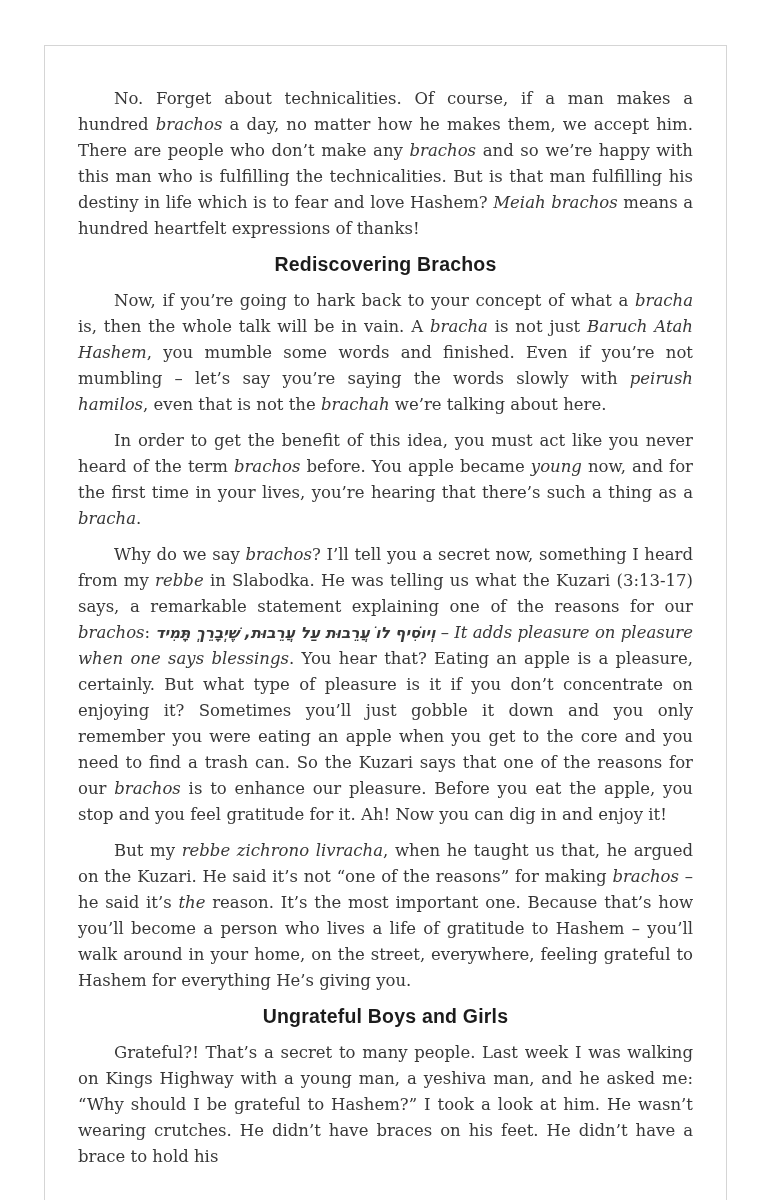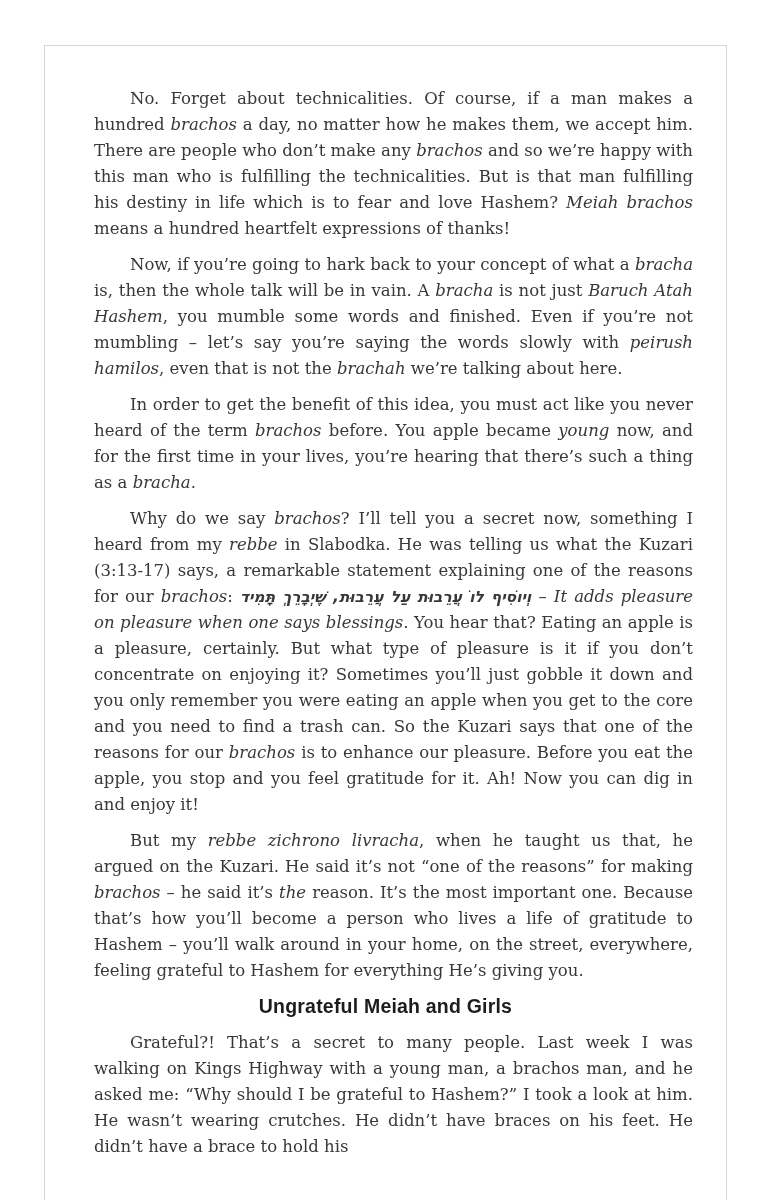--- a/index.html
+++ b/index.html
@@ -21,21 +21,21 @@
     width: 683px;
     height: 1400px;
     border: 1px solid #d5d5d5;
     background: #ffffff;
     box-sizing: border-box;
   }
   .page-content {
     padding: 40px 33px 0 33px;
   }
   .body-paragraph {
-    margin: 0 0 10px 16px;
+    margin: 0 0 10px 0;
     font-size: 16.5px;
     line-height: 26px;
     color: #383838;
     text-align: justify;
     text-indent: 36px;
   }
   .body-paragraph .it {
     font-style: italic;
   }
   .body-paragraph .he {
@@ -55,21 +55,22 @@
     text-align: center;
     letter-spacing: 0.2px;
   }
 </style>
 </head>
 <body>
 
 <div class="page-frame">
   <div class="page-content">
       <p class="body-paragraph"><span>No. Forget about technicalities. Of course, if a man makes a hundred </span><span class="it">brachos</span><span> a day, no matter how he makes them, we accept him. There are people who don’t make any </span><span class="it">brachos</span><span> and so we’re happy with this man who is fulfilling the technicalities. But is that man fulfilling his destiny in life which is to fear and love Hashem? </span><span class="it">Meiah brachos</span><span> means a hundred heartfelt expressions of thanks!</span></p>
+      <h2 class="section-heading">Rediscovering Brachos</h2>
       <p class="body-paragraph"><span>Now, if you’re going to hark back to your concept of what a </span><span class="it">bracha</span><span> is, then the whole talk will be in vain. A </span><span class="it">bracha</span><span> is not just </span><span class="it">Baruch Atah Hashem</span><span>, you mumble some words and finished. Even if you’re not mumbling – let’s say you’re saying the words slowly with </span><span class="it">peirush hamilos</span><span>, even that is not the </span><span class="it">brachah</span><span> we’re talking about here.</span></p>
       <p class="body-paragraph"><span>In order to get the benefit of this idea, you must act like you never heard of the term </span><span class="it">brachos</span><span> before. You apple became </span><span class="it">young</span><span> now, and for the first time in your lives, you’re hearing that there’s such a thing as a </span><span class="it">bracha</span><span>.</span></p>
       <p class="body-paragraph"><span>Why do we say </span><span class="it">brachos</span><span>? I’ll tell you a secret now, something I heard from my </span><span class="it">rebbe</span><span> in Slabodka. He was telling us what the Kuzari (3:13-17) says, a remarkable statement explaining one of the reasons for our </span><span class="it">brachos</span><span>: </span><span class="he" dir="rtl">וְיוֹסִיף לוֹ עֲרֵבוּת עַל עֲרֵבוּת, שֶׁיְבָרֵךְ תָּמִיד</span><span> – </span><span class="it">It adds pleasure on pleasure when one says blessings</span><span>. You hear that? Eating an apple is a pleasure, certainly. But what type of pleasure is it if you don’t concentrate on enjoying it? Sometimes you’ll just gobble it down and you only remember you were eating an apple when you get to the core and you need to find a trash can. So the Kuzari says that one of the reasons for our </span><span class="it">brachos</span><span> is to enhance our pleasure. Before you eat the apple, you stop and you feel gratitude for it. Ah! Now you can dig in and enjoy it!</span></p>
       <p class="body-paragraph"><span>But my </span><span class="it">rebbe zichrono livracha</span><span>, when he taught us that, he argued on the Kuzari. He said it’s not “one of the reasons” for making </span><span class="it">brachos</span><span> – he said it’s </span><span class="it">the</span><span> reason. It’s the most important one. Because that’s how you’ll become a person who lives a life of gratitude to Hashem – you’ll walk around in your home, on the street, everywhere, feeling grateful to Hashem for everything He’s giving you.</span></p>
-      <h2 class="section-heading">Ungrateful Meiah and Girls</h2>
-      <p class="body-paragraph"><span>Grateful?! That’s a secret to many people. Last week I was walking on Kings Highway with a young man, a brachos man, and he asked me: “Why should I be grateful to Hashem?” I took a look at him. He wasn’t wearing crutches. He didn’t have braces on his feet. He didn’t have a brace to hold his</span></p>
+      <h2 class="section-heading">Ungrateful Boys and Girls</h2>
+      <p class="body-paragraph"><span>Grateful?! That’s a secret to many people. Last week I was walking on Kings Highway with a young man, a yeshiva man, and he asked me: “Why should I be grateful to Hashem?” I took a look at him. He wasn’t wearing crutches. He didn’t have braces on his feet. He didn’t have a brace to hold his</span></p>
     </div>
 
 </div>
 
 </body></html>

